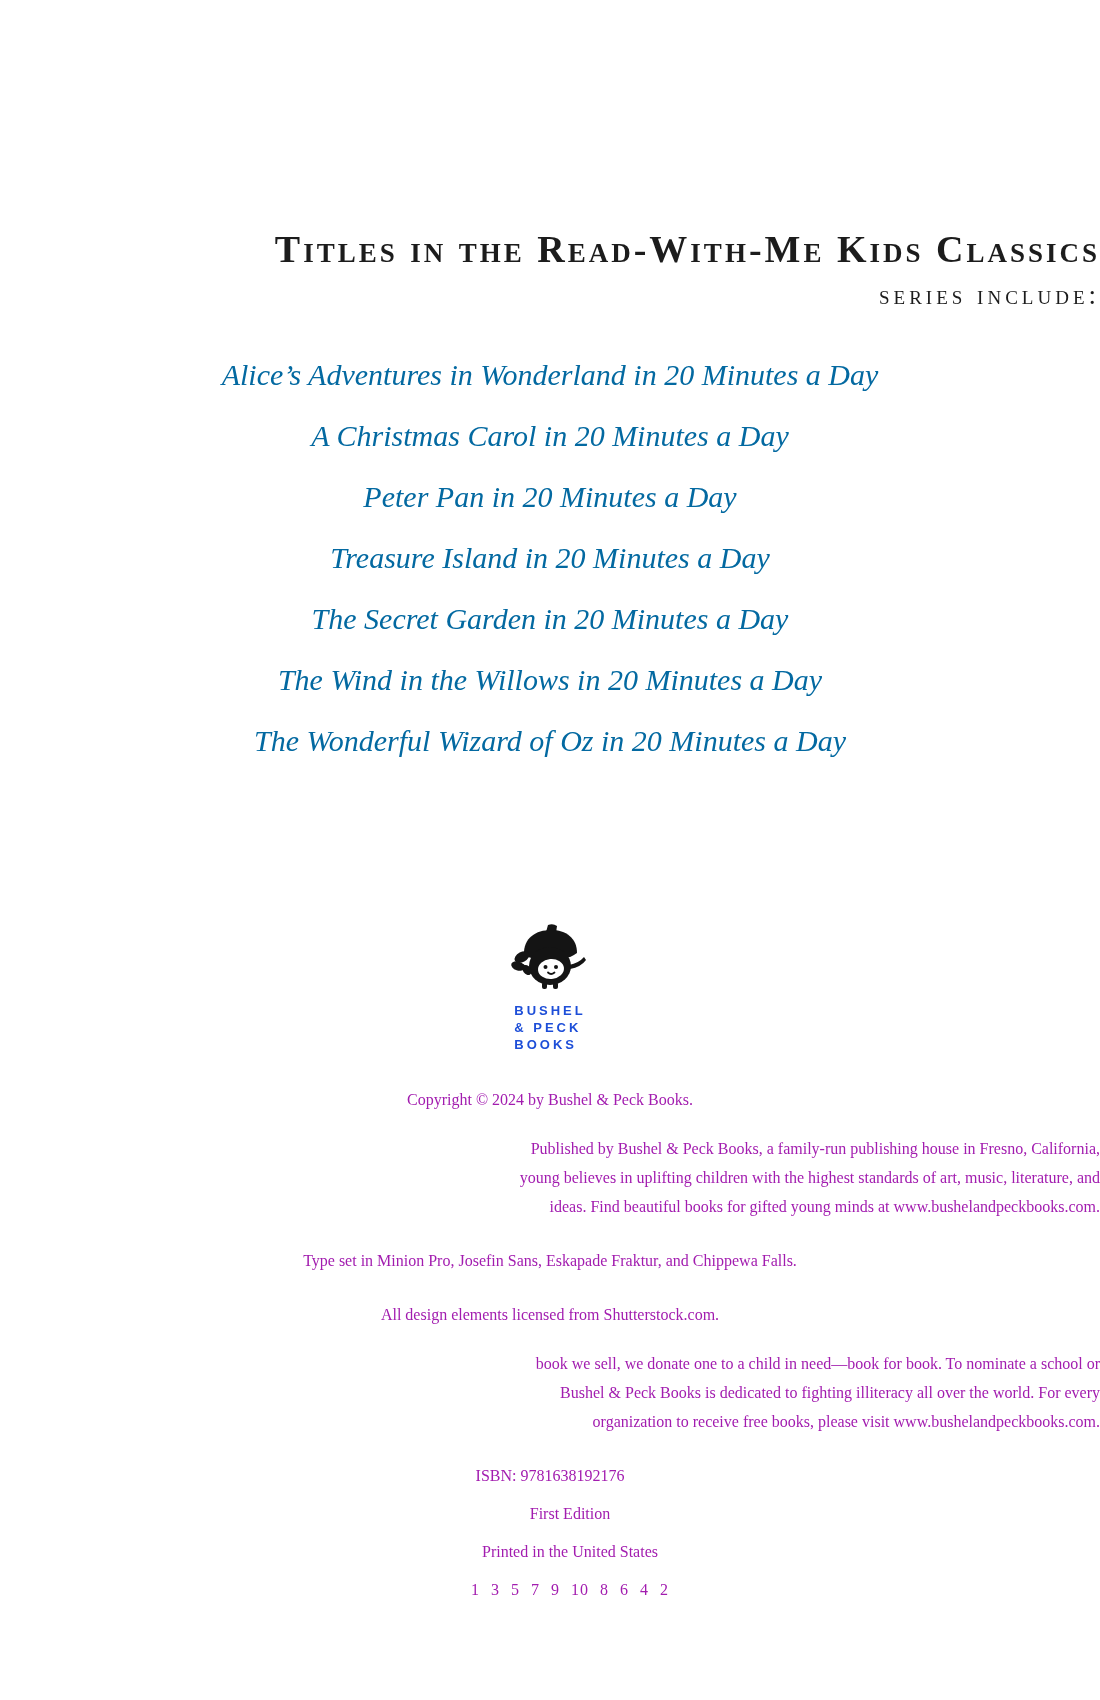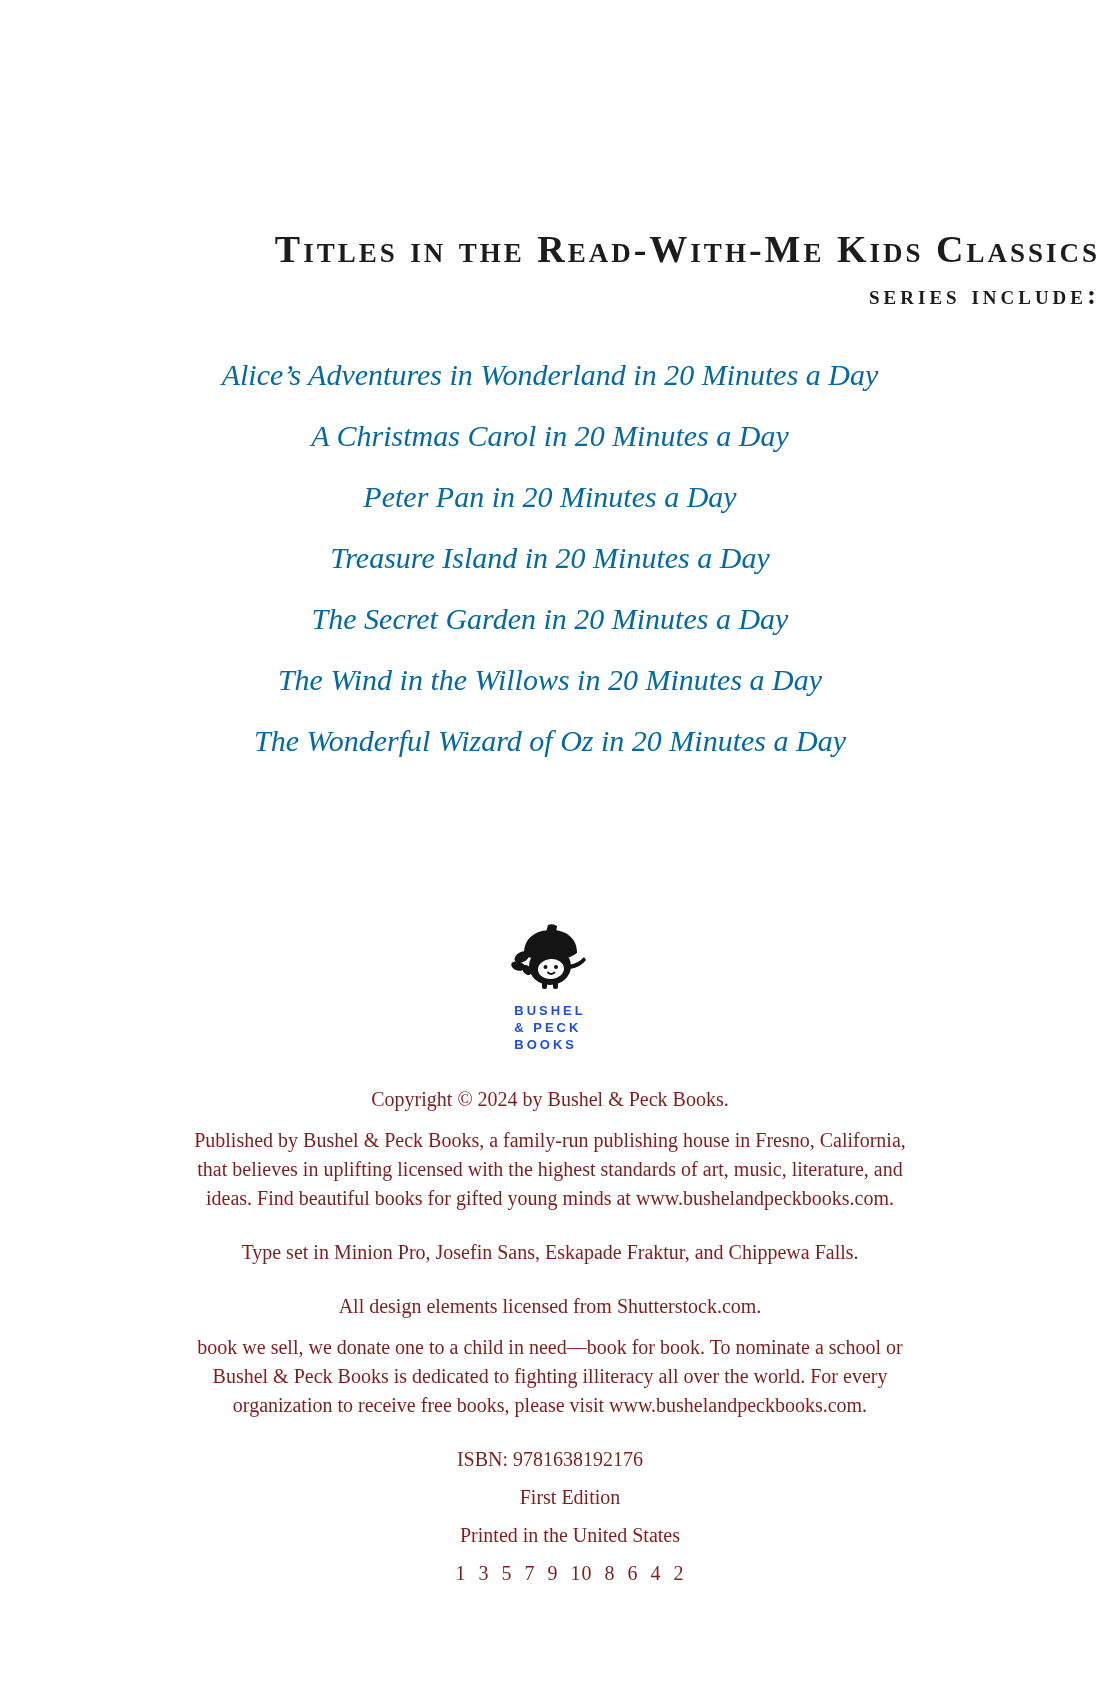--- a/index.html
+++ b/index.html
@@ -25,21 +25,21 @@
     line-height: 42px;
     font-weight: 600;
     font-variant: small-caps;
     letter-spacing: 3px;
     color: #1c1c1c;
   }
   .heading-line2 {
     margin-top: 10px;
     font-size: 27px;
     line-height: 30px;
-    font-weight: 700;
+    font-weight: 400;
     font-variant: small-caps;
     letter-spacing: 4px;
     color: #1c1c1c;
   }
   .titles {
     position: absolute;
     top: 358px;
     left: 0;
     width: 100%;
     text-align: center;
@@ -70,28 +70,28 @@
     line-height: 17px;
     letter-spacing: 3px;
     color: #1d4ed8;
   }
   .colophon {
     position: absolute;
     top: 1085px;
     left: 0;
     width: 100%;
     text-align: center;
-    font-size: 20px;
-    color: #7f1d1d;
+    font-size: 16px;
+    color: #a21caf;
   }
   .colophon .line {
     line-height: 29px;
     white-space: nowrap;
   }
-  .colophon .block { margin-top: 12px; }
+  .colophon .block { margin-top: 20px; text-align: right; }
   .colophon .single { margin-top: 25px; line-height: 29px; white-space: nowrap; }
   .colophon .tail { margin-top: 9px; line-height: 29px; white-space: nowrap; margin-left: 40px; }
   .printer-key { word-spacing: 6px; letter-spacing: 1px; }
 </style>
 </head>
 <body>
 
 <div class="page">
 
   <div class="heading">
@@ -142,21 +142,21 @@
         <div>BOOKS</div>
       </div>
     </div>
   </div>
 
   <div class="colophon">
     <div class="line">Copyright © 2024 by Bushel &amp; Peck Books.</div>
 
     <div class="block">
       <div class="line">Published by Bushel &amp; Peck Books, a family-run publishing house in Fresno, California,</div>
-      <div class="line">that believes in uplifting licensed with the highest standards of art, music, literature, and</div>
+      <div class="line">young believes in uplifting children with the highest standards of art, music, literature, and</div>
       <div class="line">ideas. Find beautiful books for gifted young minds at www.bushelandpeckbooks.com.</div>
     </div>
 
     <div class="single">Type set in Minion Pro, Josefin Sans, Eskapade Fraktur, and Chippewa Falls.</div>
 
     <div class="single">All design elements licensed from Shutterstock.com.</div>
 
     <div class="block">
       <div class="line">book we sell, we donate one to a child in need—book for book. To nominate a school or</div>
       <div class="line">Bushel &amp; Peck Books is dedicated to fighting illiteracy all over the world. For every</div>

